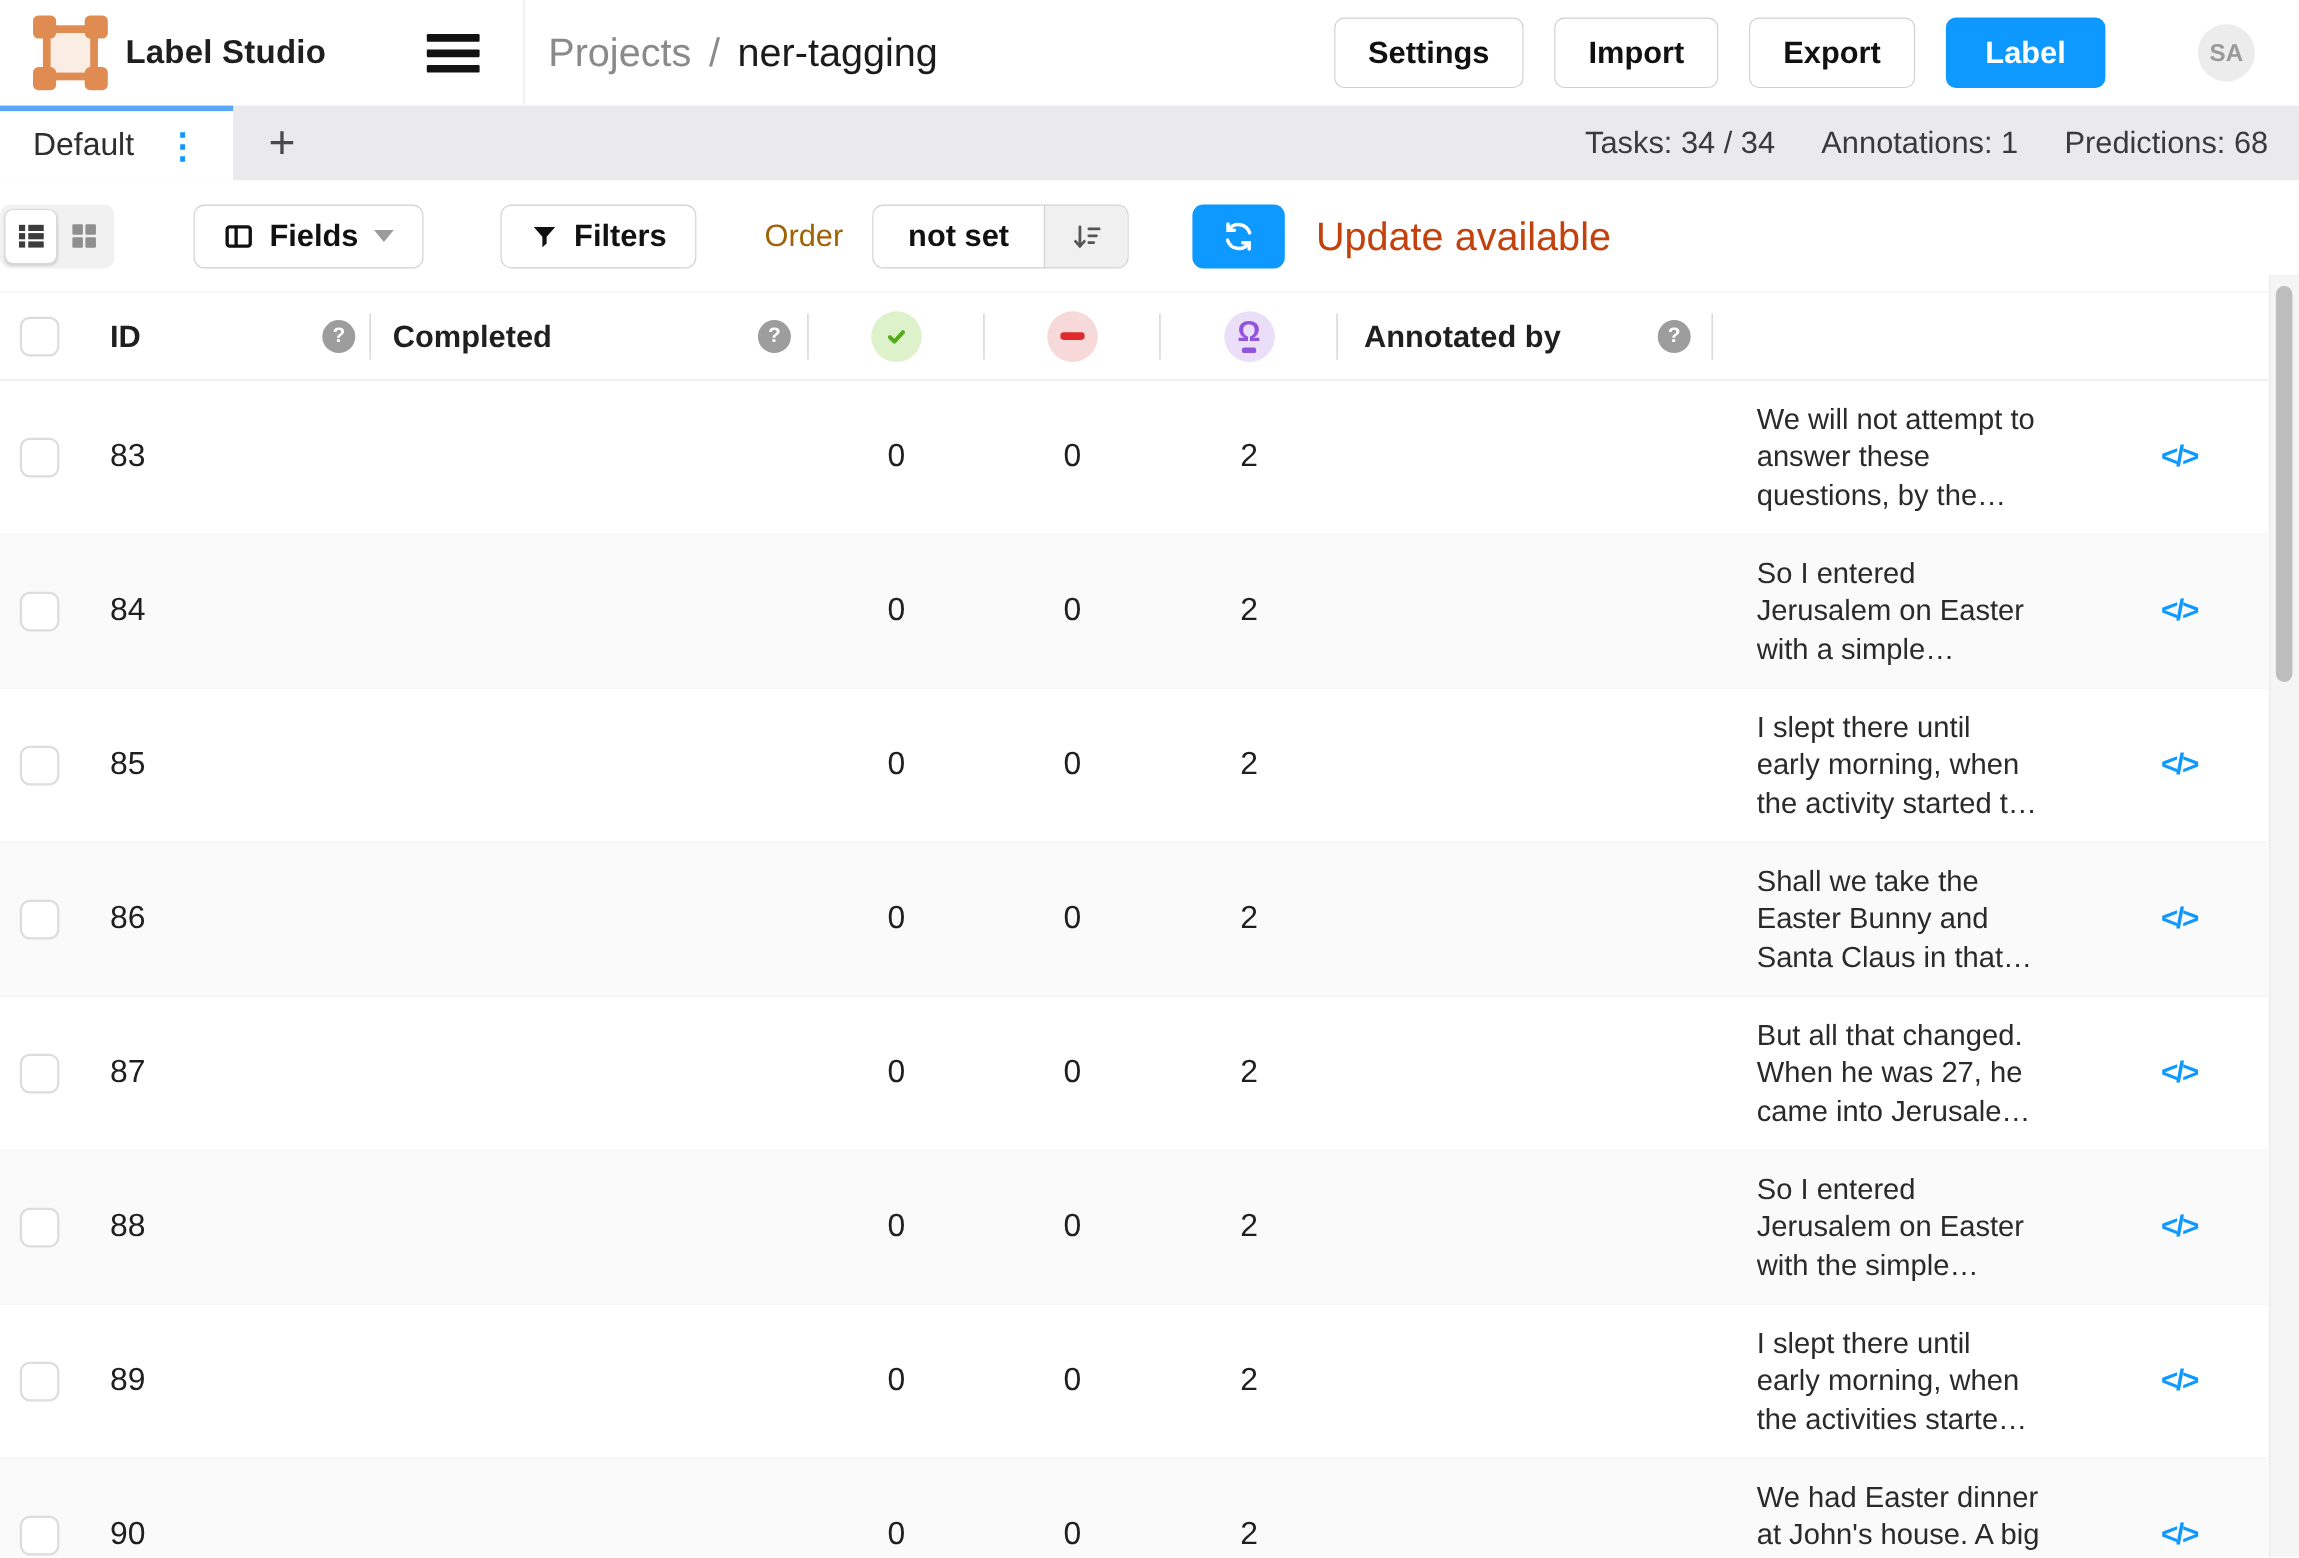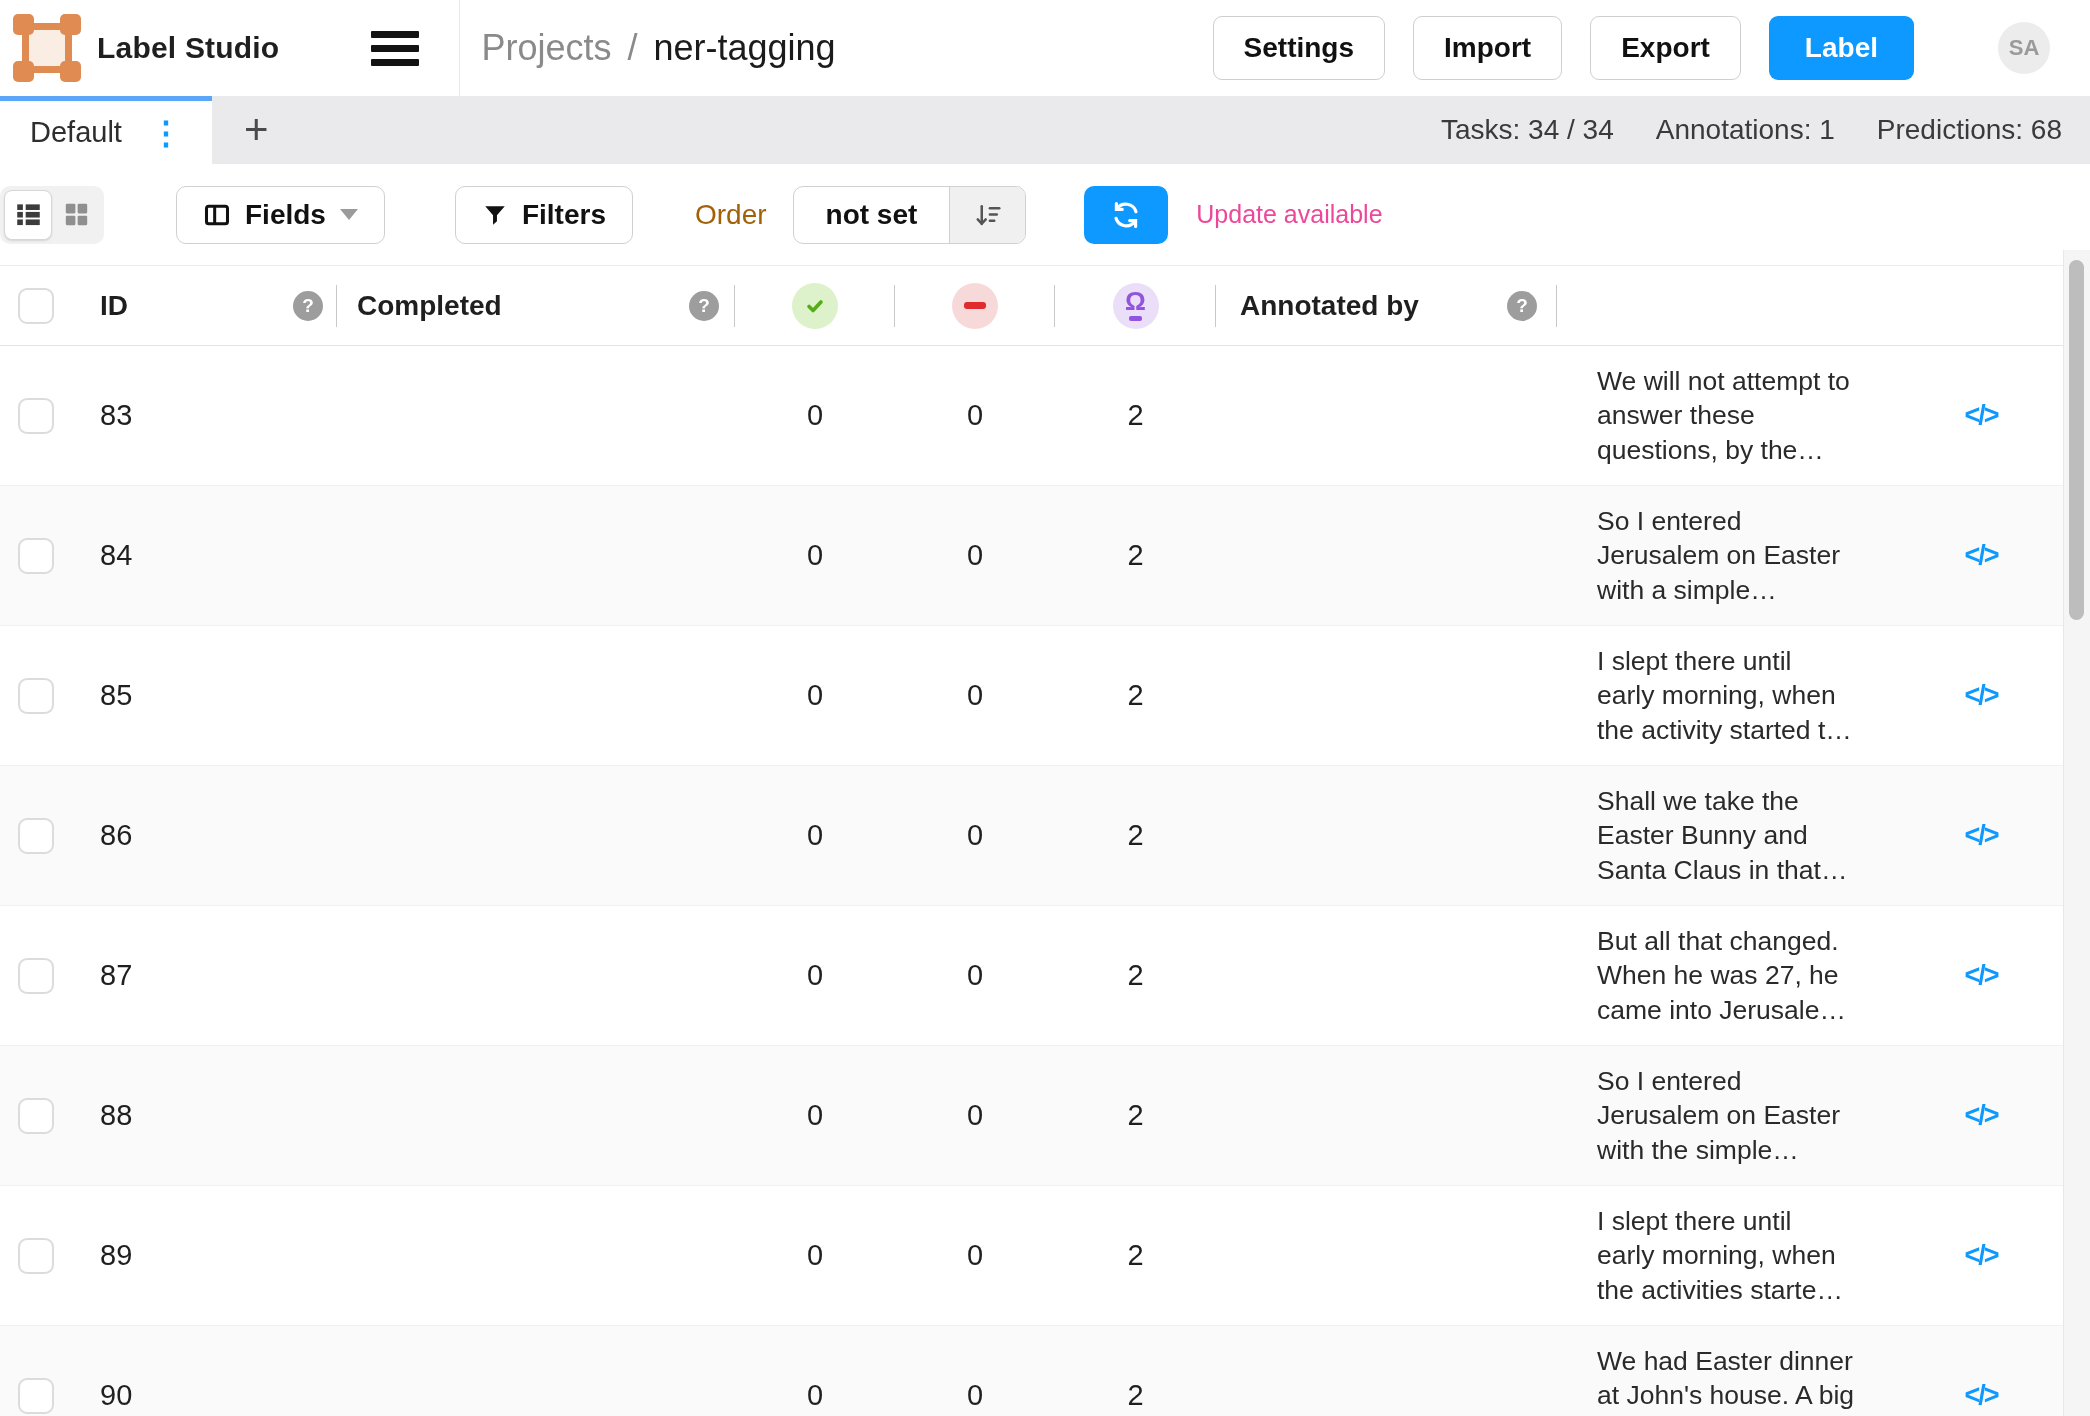--- a/index.html
+++ b/index.html
@@ -1,21 +1,21 @@
 <!DOCTYPE html>
 <html><head>
 <meta charset="utf-8">
 <style>
   * { margin:0; padding:0; box-sizing:border-box; }
   html,body { background:#fff; }
   body { font-family:"Liberation Sans", sans-serif; color:#1f1f1f; }
   #app { position:relative; width:2090px; height:1416px; background:#fff; overflow:hidden; }
 
   
-  .top-header { display:flex; align-items:center; height:96px; padding-left:13px; background:#fff; }
+  .top-header { display:flex; align-items:center; height:96px; padding-left:30px; background:#fff; }
   .logo { position:relative; width:68px; height:68px; flex:0 0 auto; }
   .logo-frame { position:absolute; inset:9px; border:7px solid #DF8B51; background:#FAEDE3; }
   .logo-corner { position:absolute; width:21px; height:21px; border-radius:5px; background:#DF8B51; }
   .lc-tl{top:0;left:0} .lc-tr{top:0;right:0} .lc-bl{bottom:0;left:0} .lc-br{bottom:0;right:0}
   .app-name { margin-left:16px; font-size:30px; font-weight:bold; letter-spacing:.2px; }
   .hamburger { margin-left:92px; width:48px; display:flex; flex-direction:column; gap:7px; cursor:pointer; }
   .hamburger span { display:block; height:7px; background:#121212; border-radius:1px; }
   .hdr-divider { margin-left:40px; width:1px; height:96px; background:#e9e9e9; }
   .breadcrumb { margin-left:21px; font-size:36px; display:flex; gap:16px; align-items:center; }
   .bc-section, .bc-sep { color:#8a8a8a; }
@@ -42,21 +42,21 @@
   .vt-active { background:#fff; border:1px solid #d7d7d7; box-shadow:0 1px 2px rgba(0,0,0,.12); }
   .tb-btn { display:flex; align-items:center; gap:14px; height:58px; padding:0 26px;
             border:1.5px solid #d0d0d0; border-radius:10px; background:#fff; cursor:pointer; }
   .tb-btn-label { font-size:28px; font-weight:bold; color:#111; }
   .caret-down { width:0; height:0; border-left:9px solid transparent; border-right:9px solid transparent; border-top:11px solid #9b9b9b; }
   .order-label { font-size:28px; color:#a16207; }
   .order-control { display:flex; align-items:stretch; height:58px; border:1.5px solid #d0d0d0; border-radius:10px; overflow:hidden; background:#fff; }
   .order-value { display:flex; align-items:center; padding:0 32px; font-size:28px; font-weight:bold; color:#111; cursor:pointer; }
   .order-sort { width:76px; display:flex; align-items:center; justify-content:center; background:#f0f0f0; border-left:1.5px solid #d0d0d0; cursor:pointer; }
   .refresh-btn { width:84px; height:58px; border:none; border-radius:10px; background:#0d99ff; display:flex; align-items:center; justify-content:center; cursor:pointer; }
-  .update-text { font-size:25px; color:#ec4899; }
+  .update-text { font-size:36px; color:#c2410c; }
 
   
   .table { border-top:1px solid #ededed; }
   .thead { display:flex; align-items:center; height:80px; width:2063px; border-bottom:1px solid #e3e3e3; background:#fff; }
   .cell { position:relative; display:flex; align-items:center; height:100%; }
   .hdr-label { font-size:28px; font-weight:bold; color:#1f1f1f; }
   .cdiv::after { content:""; position:absolute; right:0; top:50%; transform:translateY(-50%); width:1px; height:42px; background:#c9c9c9; }
   .col-check { width:90px; justify-content:flex-start; padding-left:18px; }
   .col-id { width:247px; padding-left:10px; padding-right:14px; justify-content:space-between; }
   .col-completed { width:398px; padding-left:20px; padding-right:16px; justify-content:space-between; }

